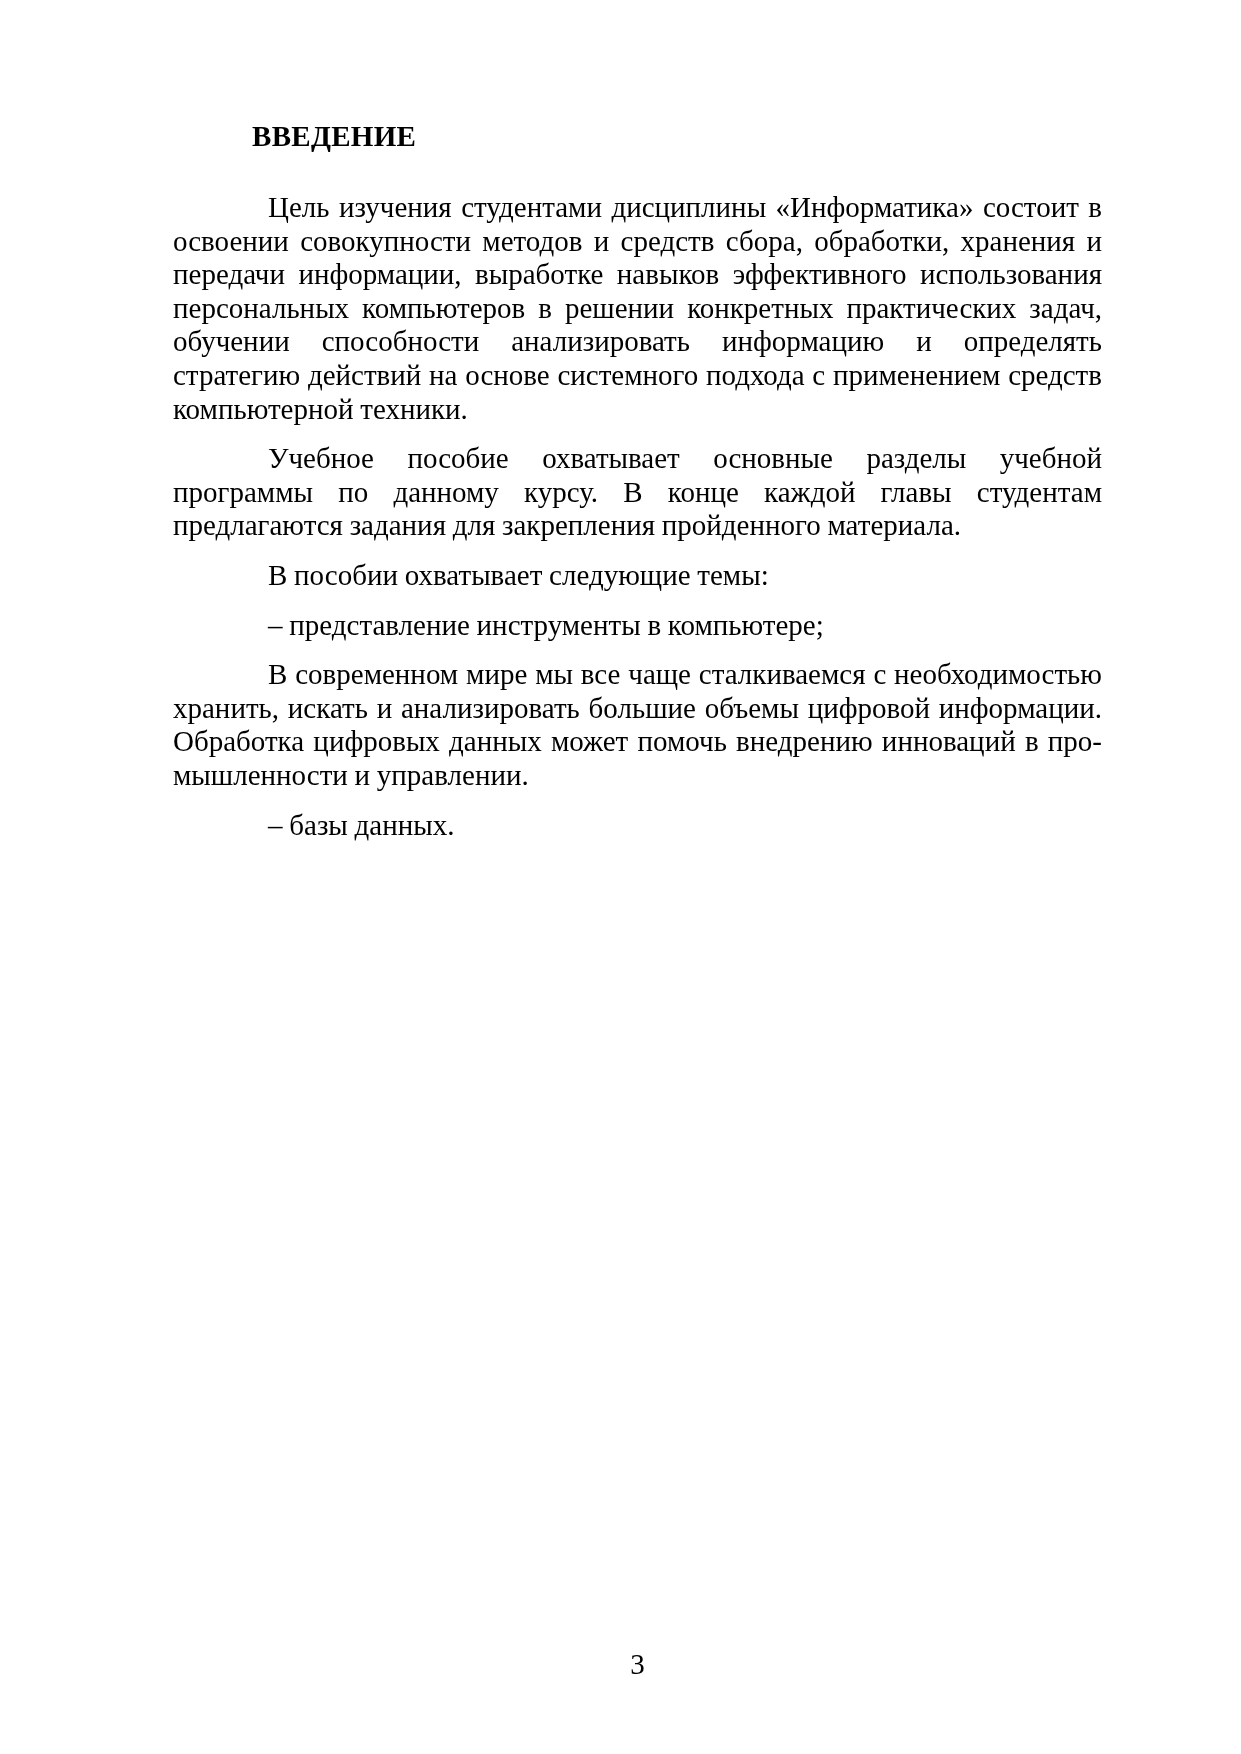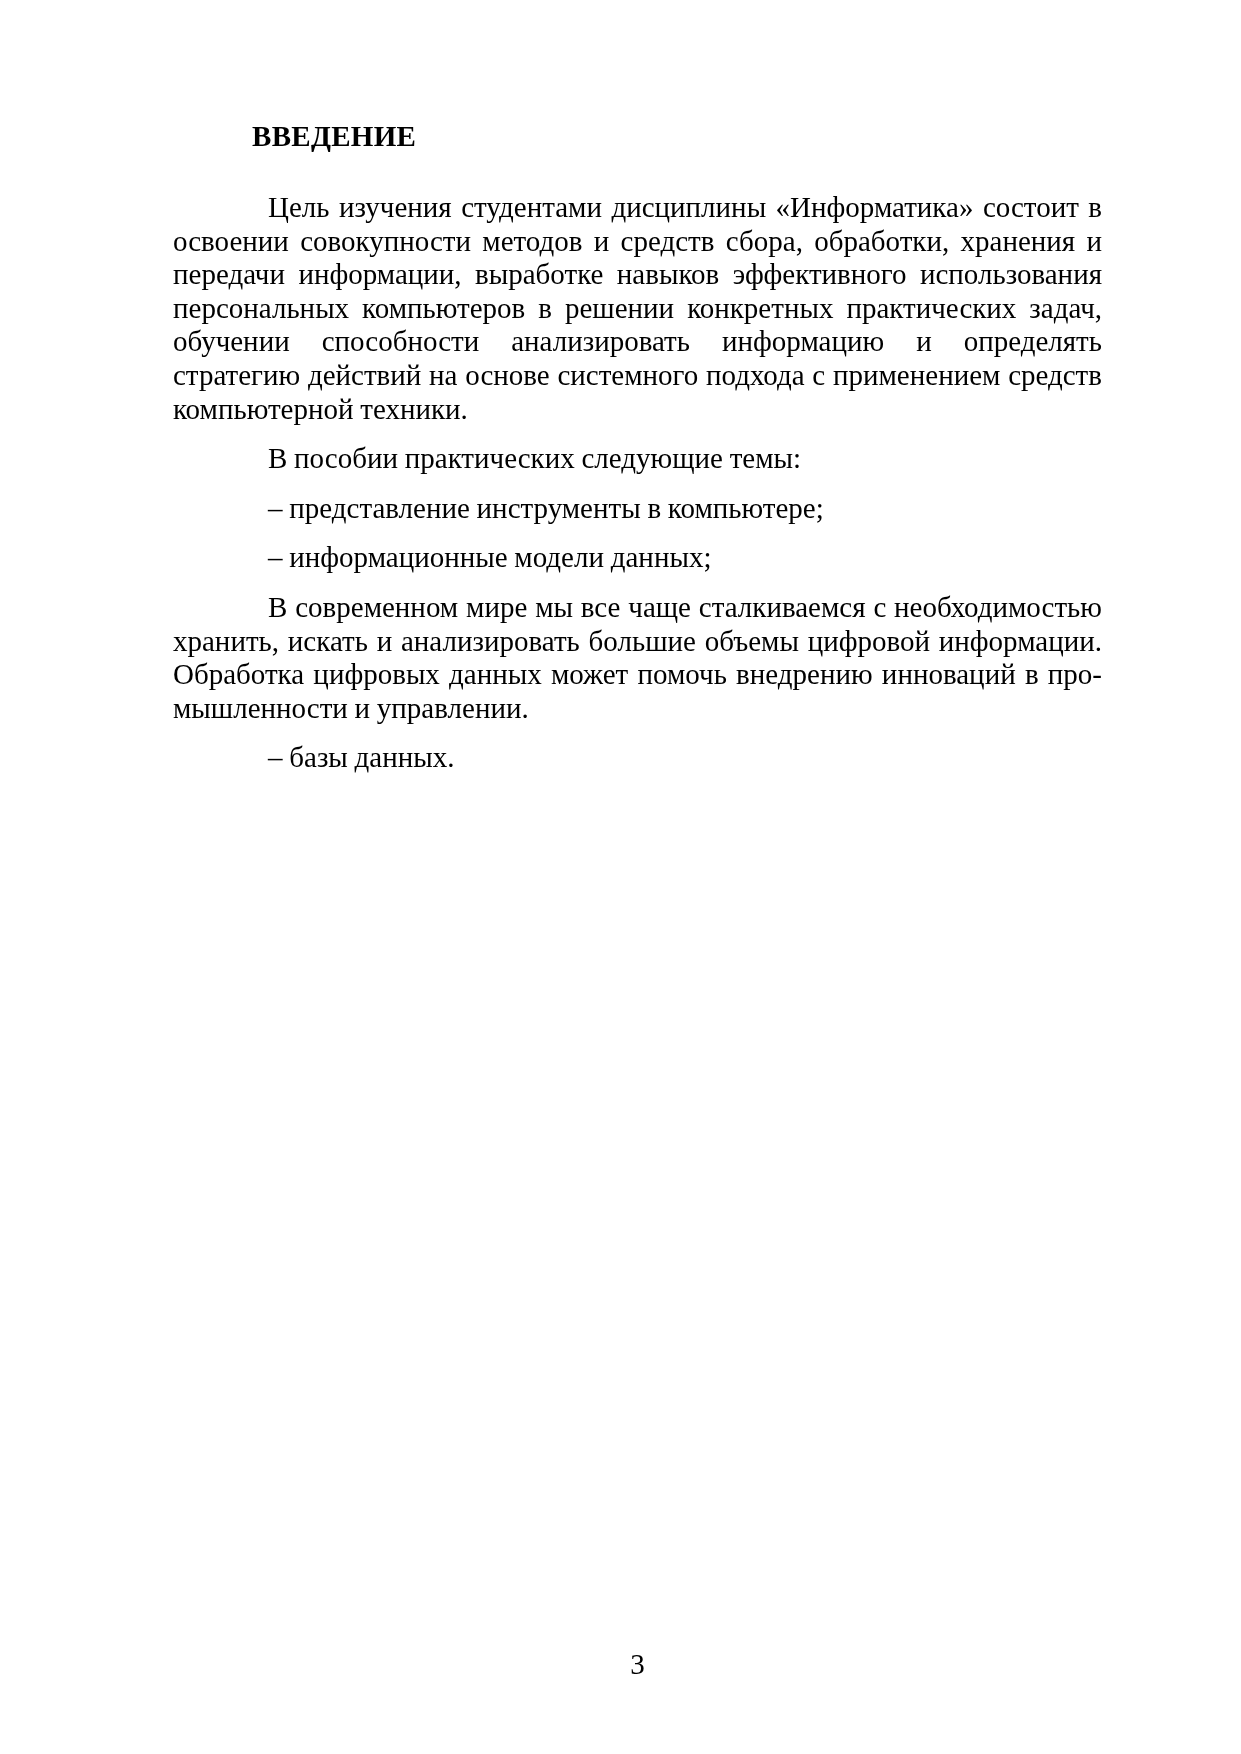--- a/index.html
+++ b/index.html
@@ -51,23 +51,23 @@
   }
 </style>
 </head>
 <body>
 
 <div class="page">
   <div class="content">
     <h1 class="doc-title">ВВЕДЕНИЕ</h1>
     <div>
         <p class="para">Цель изучения студентами дисциплины «Информатика» состоит в освоении совокупности методов и средств сбора, обработки, хранения и пе­редачи информации, выработке навыков эффективного использования пер­сональных компьютеров в решении конкретных практических задач, обуче­нии способности анализировать информацию и определять стратегию дей­ствий на основе системного подхода с применением средств компьютерной техники.</p>
-        <p class="para">В пособии практических следующие темы:</p>
+        <p class="para">Учебное пособие охватывает основные разделы учебной программы по данному курсу. В конце каждой главы студентам предлагаются задания для закрепления пройденного материала.</p>
+        <p class="para">В пособии охватывает следующие темы:</p>
         <p class="para">– представление инструменты в компьютере;</p>
-        <p class="para">– информационные модели данных;</p>
         <p class="para">В современном мире мы все чаще сталкиваемся с необходимостью хранить, искать и анализировать большие объемы цифровой информации. Обработка цифровых данных может помочь внедрению инноваций в про­мышленности и управлении.</p>
         <p class="para">– базы данных.</p>
       </div>
   </div>
   <div class="page-footer">
     <span>3</span>
   </div>
 </div>
 
 </body></html>

